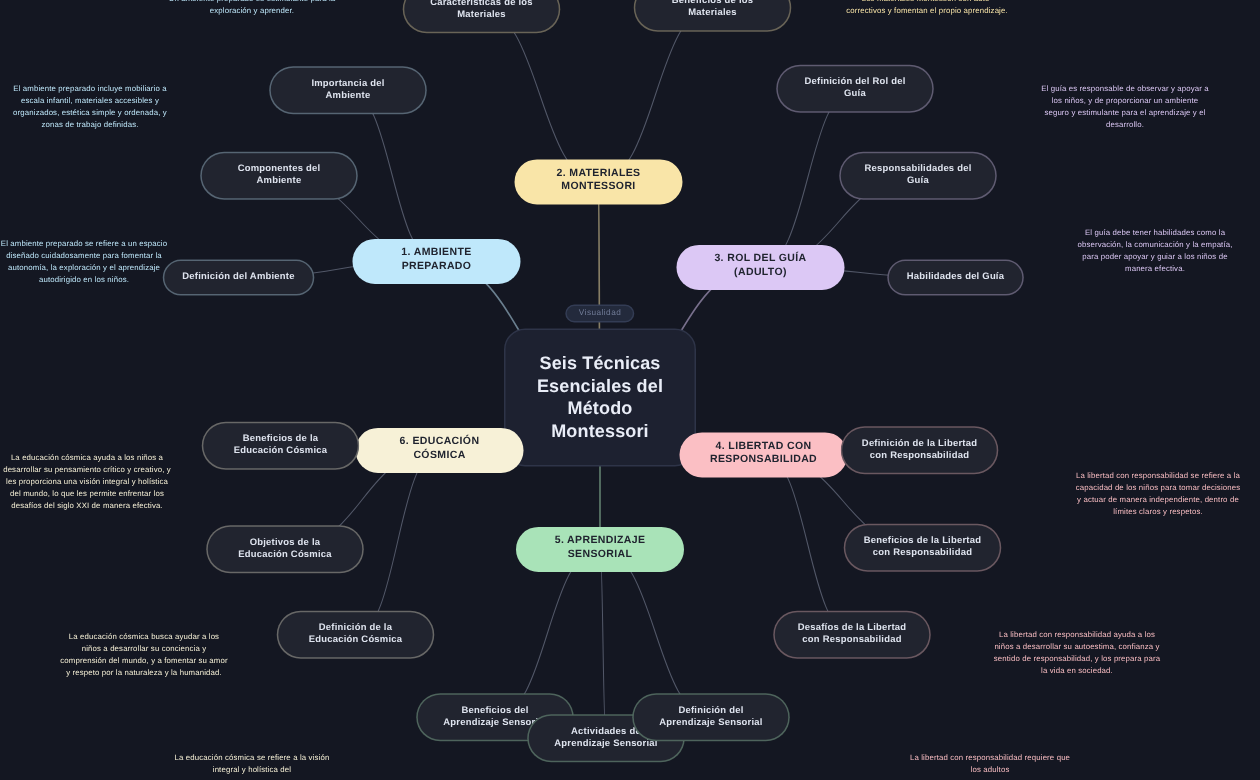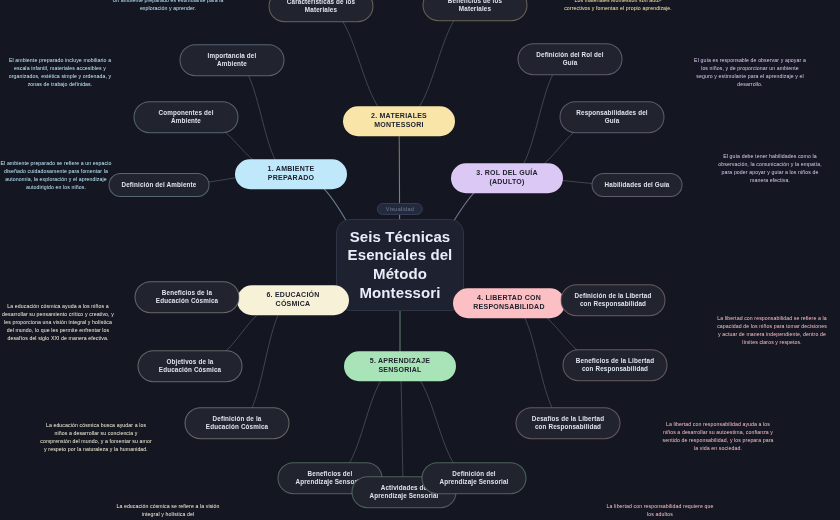--- a/index.html
+++ b/index.html
@@ -15,21 +15,21 @@
   .node{
     position:absolute;box-sizing:border-box;
     display:flex;align-items:center;justify-content:center;text-align:center;
     border-radius:999px;line-height:1.25;
     transform:translate(-50%,-50%);
   }
   
   .central{
     width:128px;height:92px;border-radius:14px;
     background:#1d2130;border:1px solid #2e3448;
-    color:#e9edf7;font-size:15px;font-weight:700;letter-spacing:.1px;
+    color:#e9edf7;font-size:12px;font-weight:700;letter-spacing:.1px;
     padding:6px 8px;
   }
   .badge{
     position:absolute;transform:translate(-50%,-50%);
     background:#232a3c;border:1px solid #333c54;border-radius:999px;
     color:#6f7party;color:#707b96;font-size:5.5px;letter-spacing:.3px;
     padding:2px 8px;white-space:nowrap;
   }
   
   .branch{

